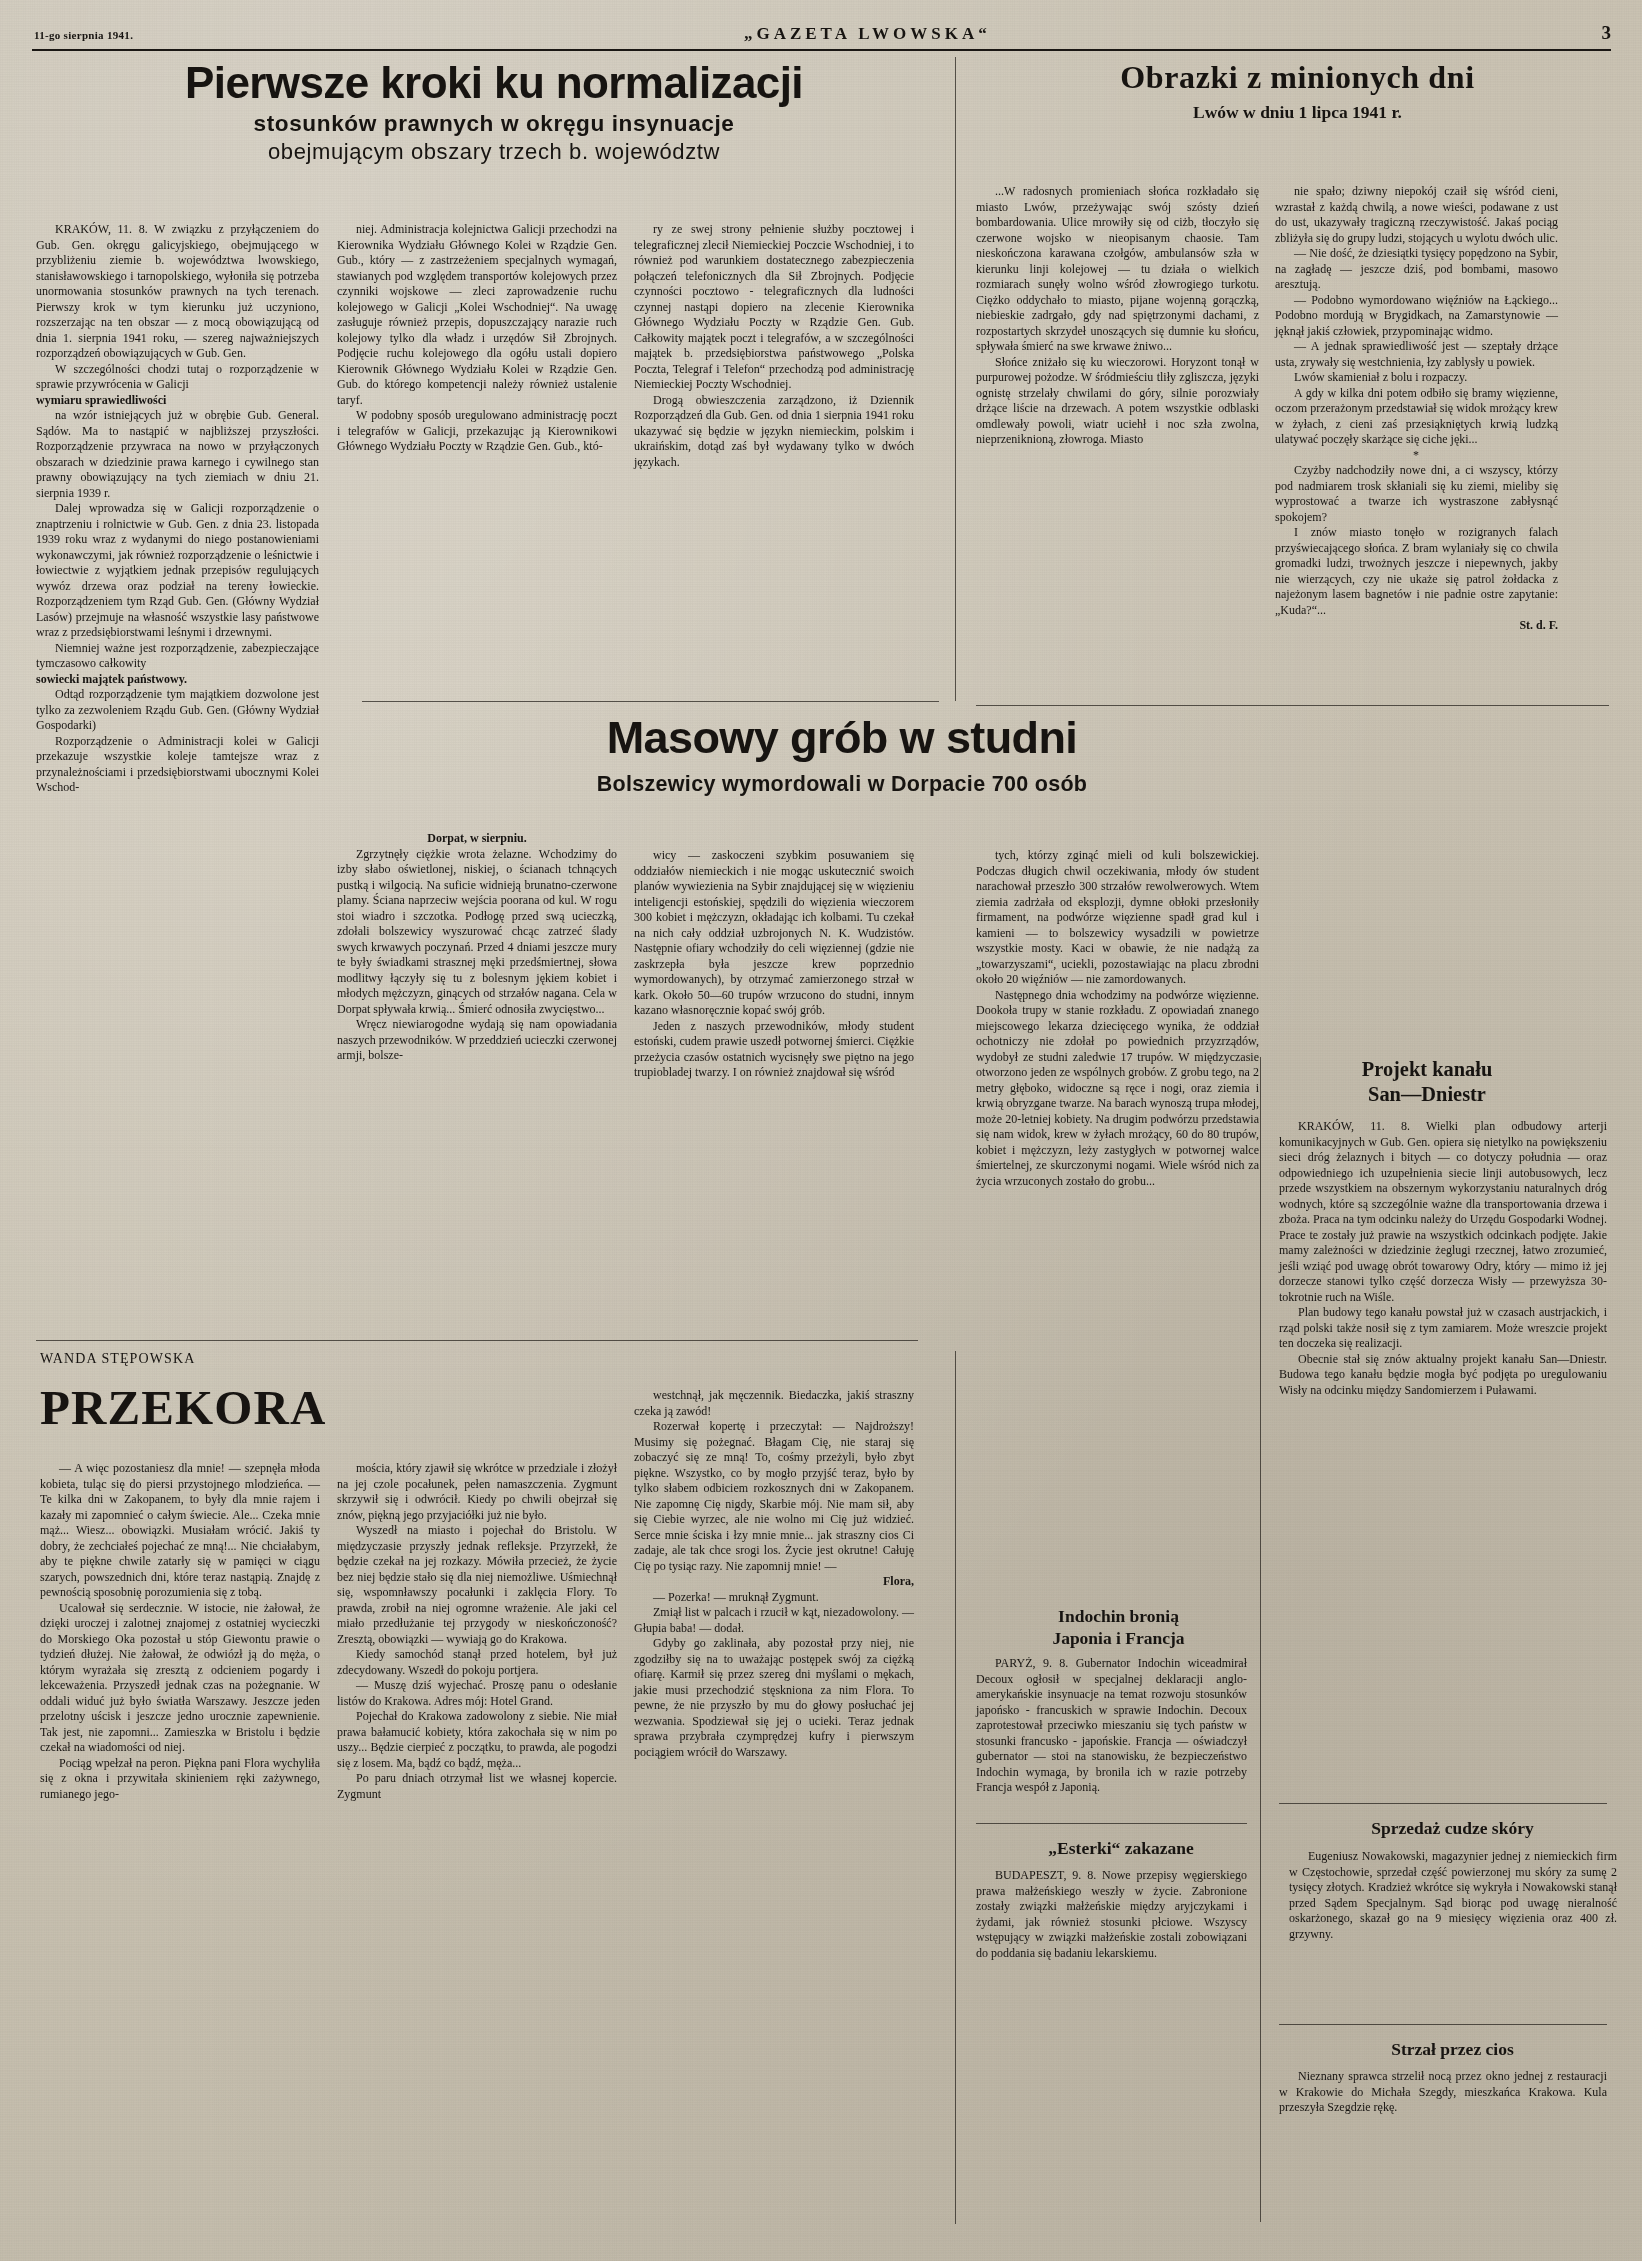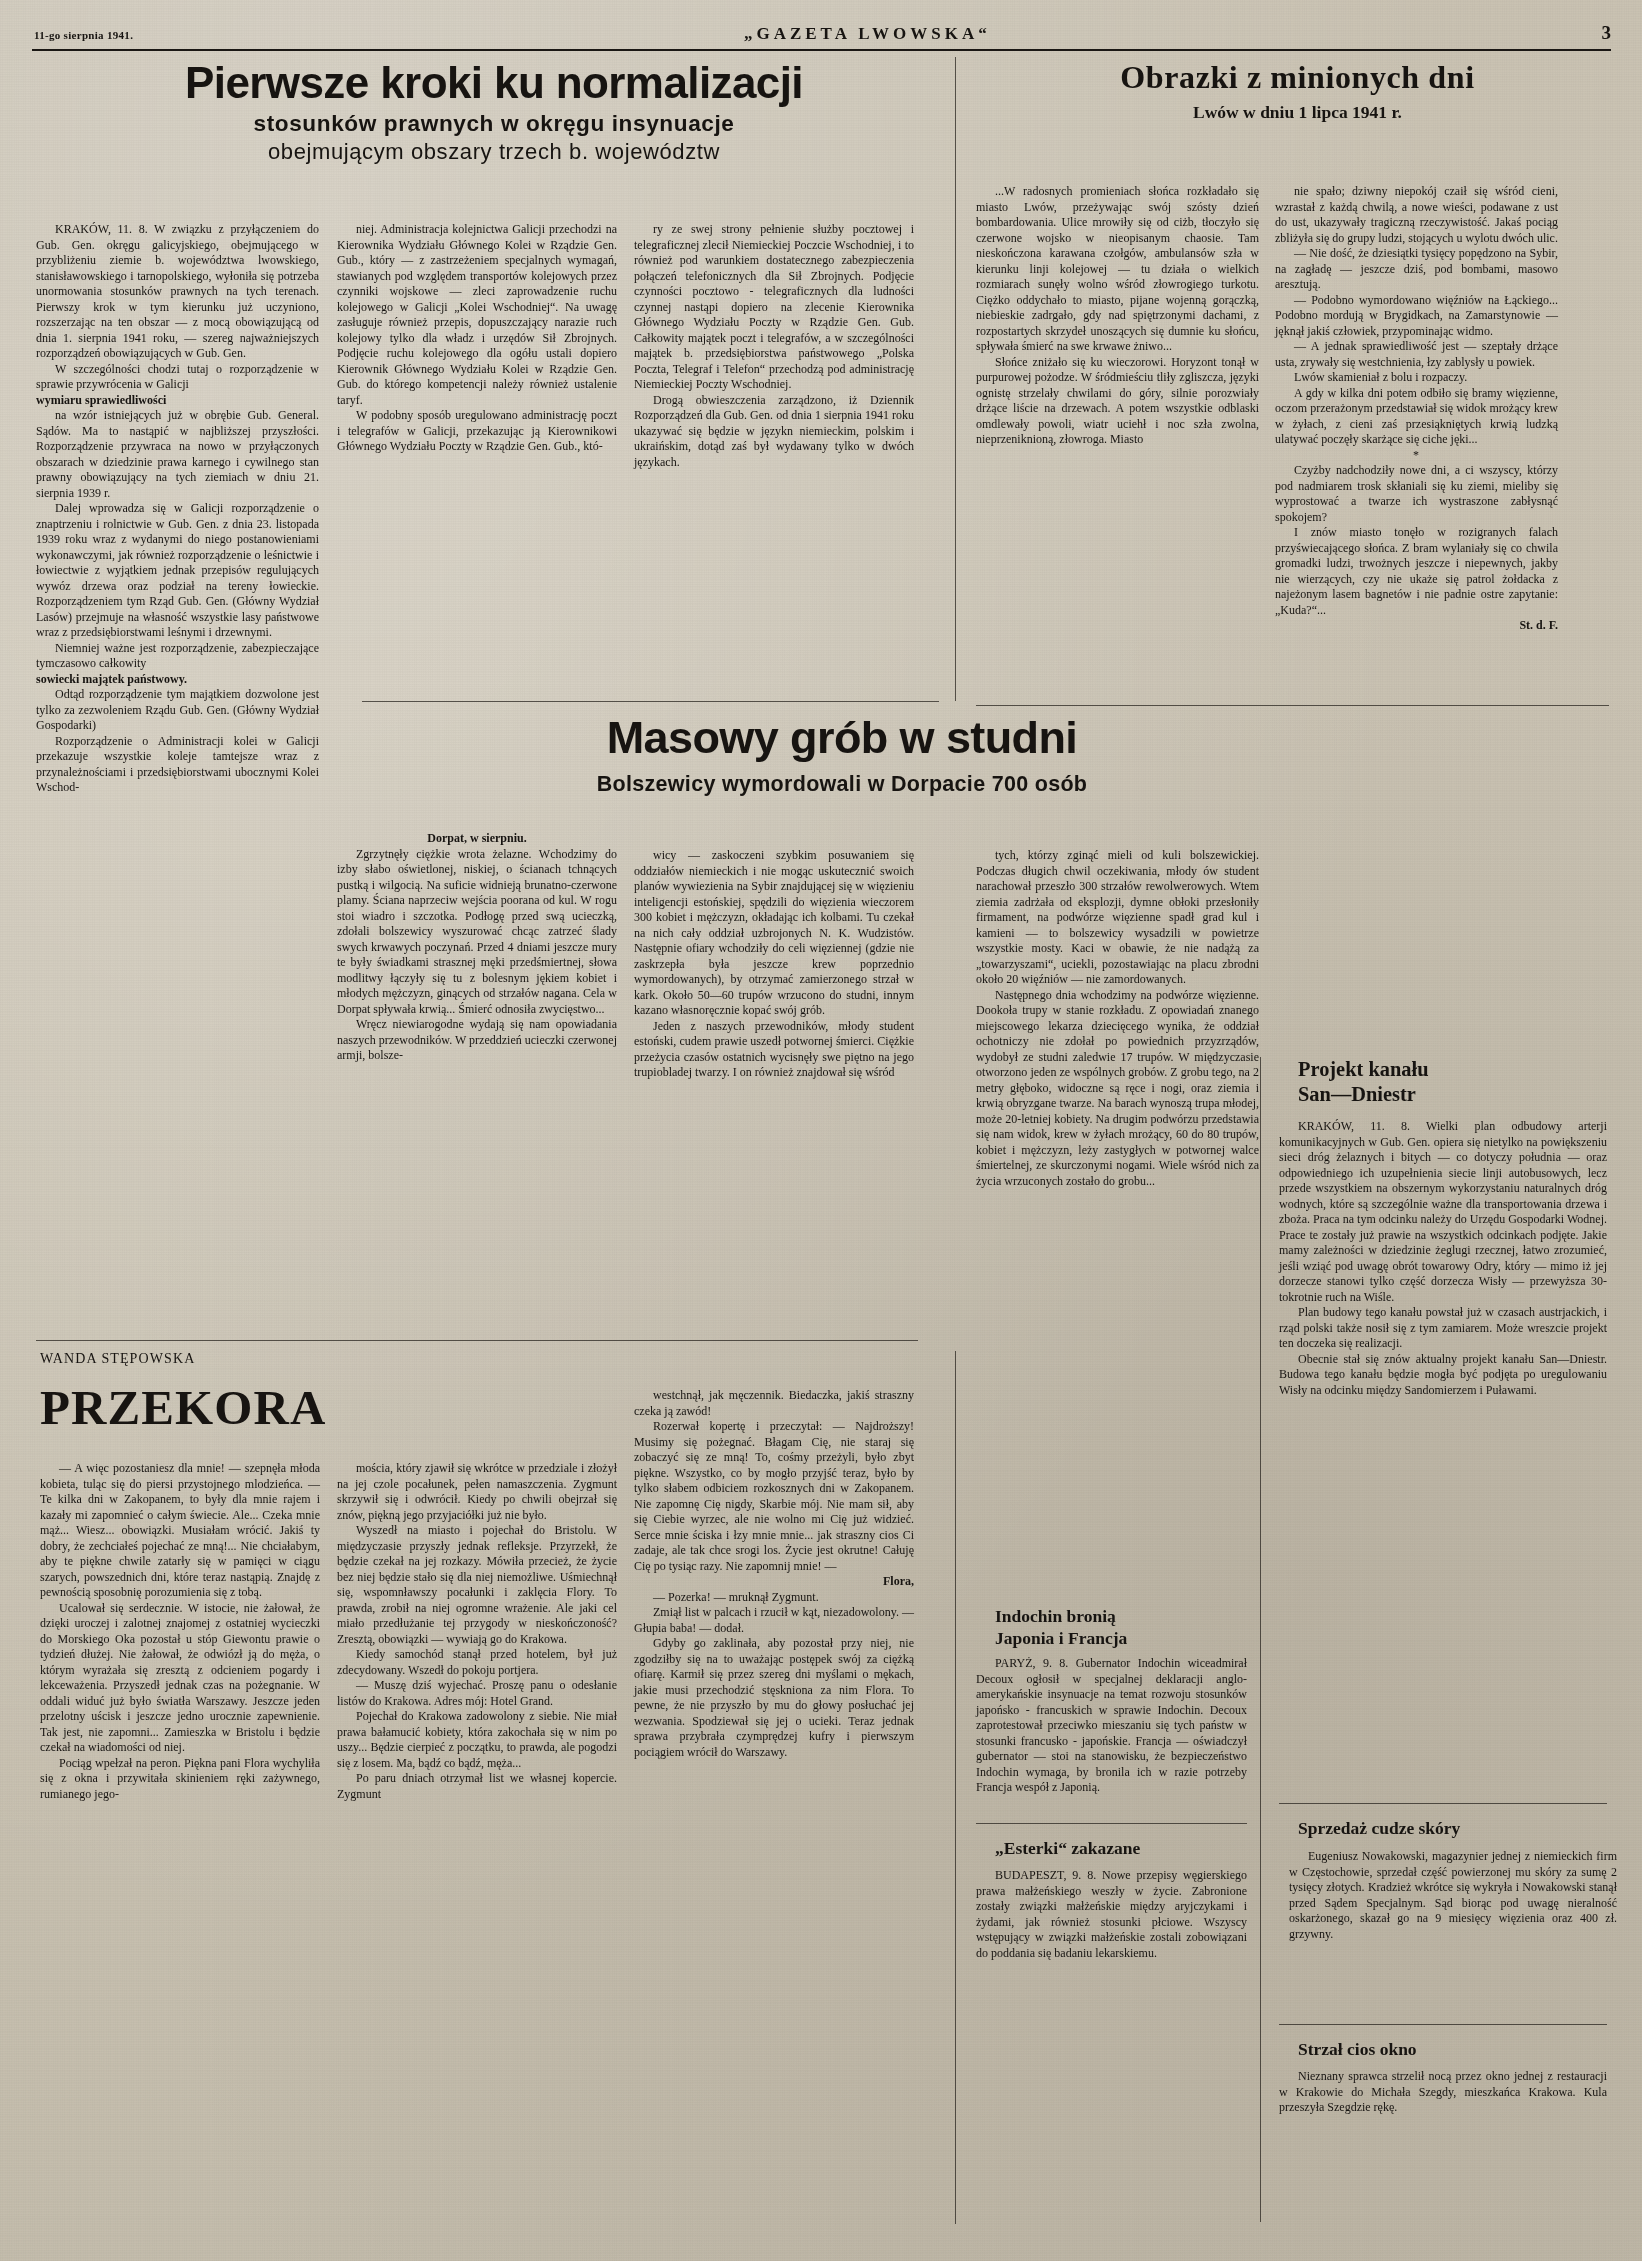--- a/index.html
+++ b/index.html
@@ -122,21 +122,21 @@
   .hl-przekora .t {
     font-family: "Liberation Serif", serif;
     font-weight: bold; font-size: 49px; letter-spacing: 1.1px;
   }
   .byline {
     position: absolute; left: 40px; top: 1351px;
     font-size: 14px; letter-spacing: 1.1px; font-weight: normal;
   }
 
   .sub-head {
-    text-align: left; font-weight: bold;
+    text-align: center; font-weight: bold;
     font-family: "Liberation Serif", serif;
   }
   .sub-head.big { font-size: 20.4px; line-height: 25px; }
   .sub-head.mid { font-size: 17.5px; line-height: 22px; }
 
   .dateline { font-weight: bold; text-align: center; text-indent: 0 !important; }
 
   .star { text-align: center; text-indent: 0 !important; letter-spacing: 1.1px; }
   .sig { text-align: right; font-weight: bold; text-indent: 0 !important; }
 
@@ -296,19 +296,19 @@
   <div class="hline" style="left:1279px; top:1803px; width:328px;"></div>
   <div class="col" style="left:1279px; top:1817px; width:328px; text-align:center;">
     <p class="sub-head mid">Sprzedaż cudze skóry</p>
   </div>
   <div class="col" style="left:1289px; top:1849px; width:328px;">
     <p>Eugeniusz Nowakowski, magazynier jednej z niemieckich firm w Częstochowie, sprzedał część powierzonej mu skóry za sumę 2 tysięcy złotych. Kradzież wkrótce się wykryła i Nowakowski stanął przed Sądem Specjalnym. Sąd biorąc pod uwagę nieralność oskarżonego, skazał go na 9 miesięcy więzienia oraz 400 zł. grzywny.</p>
   </div>
 
   <div class="hline" style="left:1279px; top:2024px; width:328px;"></div>
   <div class="col" style="left:1279px; top:2038px; width:328px; text-align:center;">
-    <p class="sub-head mid">Strzał cios okno</p>
+    <p class="sub-head mid">Strzał przez cios</p>
   </div>
   <div class="col" style="left:1279px; top:2069px; width:328px;">
     <p>Nieznany sprawca strzelił nocą przez okno jednej z restauracji w Krakowie do Michała Szegdy, mieszkańca Krakowa. Kula przeszyła Szegdzie rękę.</p>
   </div>
 </div>
 
 
 </body></html>

